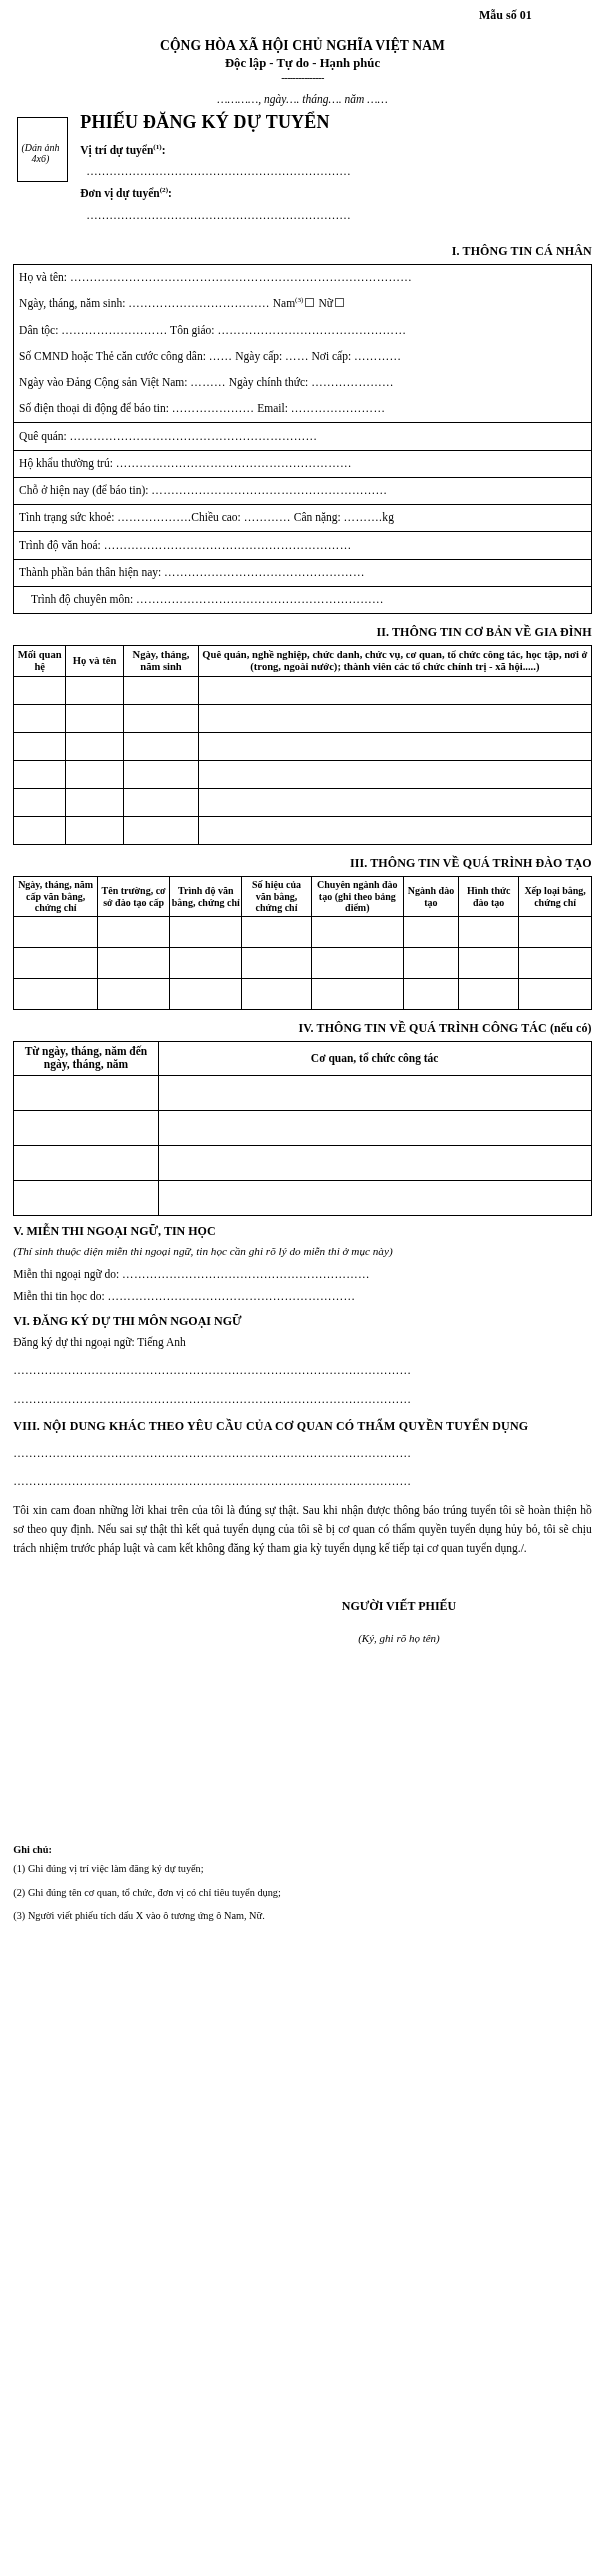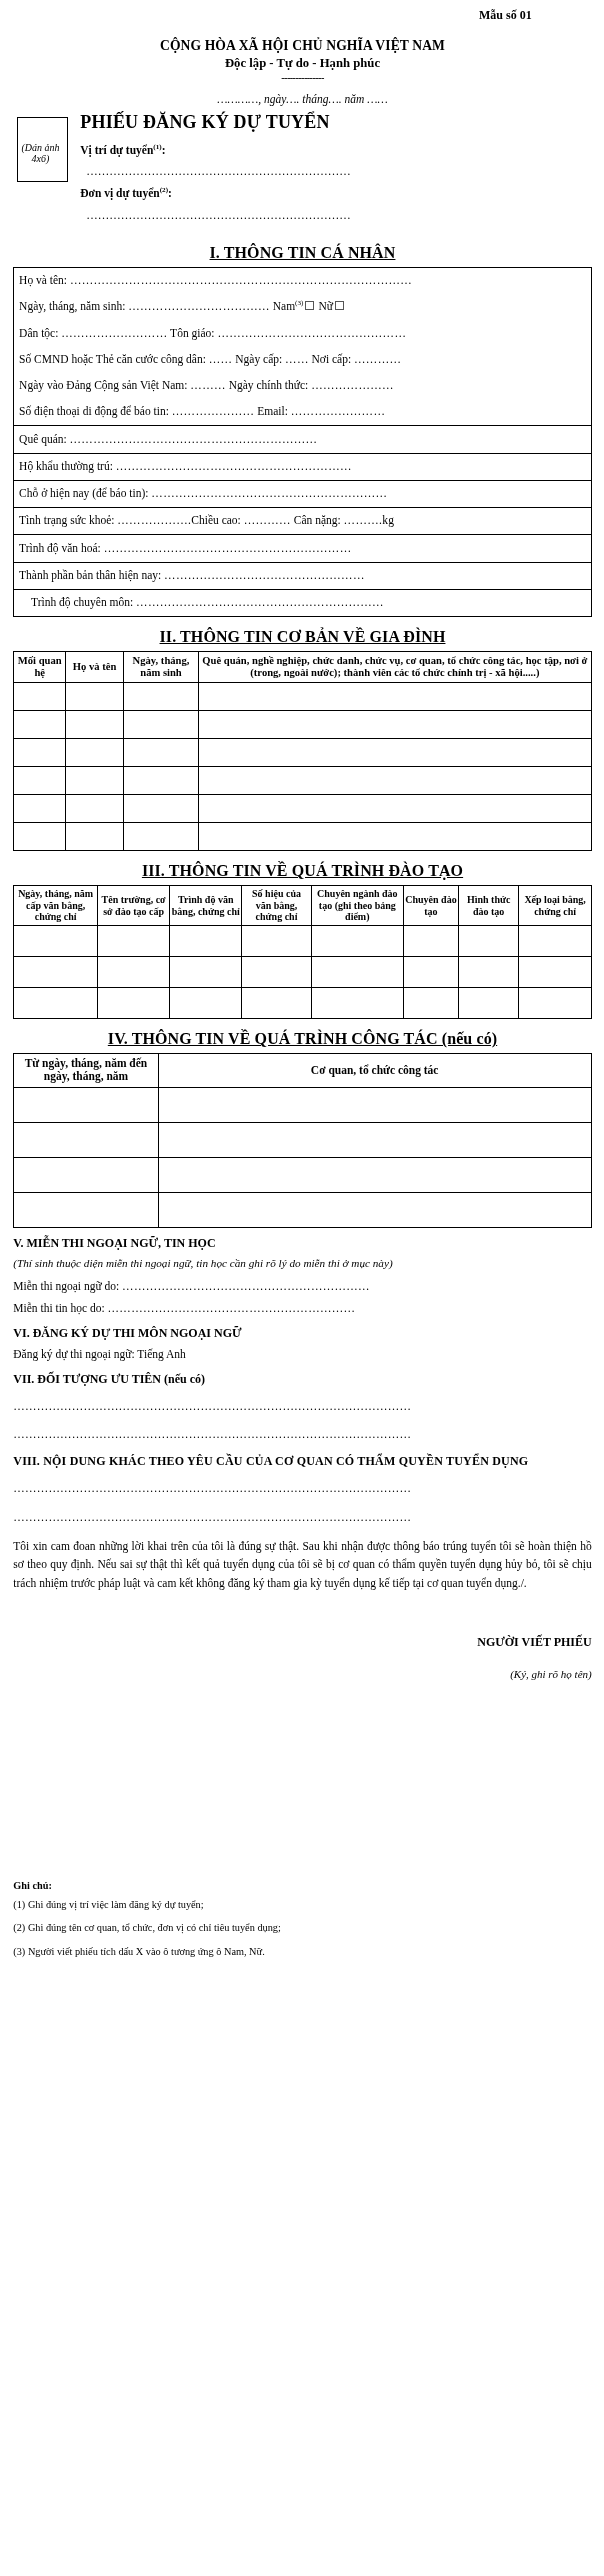--- a/index.html
+++ b/index.html
@@ -101,26 +101,25 @@
   .dot-row {
     font-size: 11.5px;
     line-height: 1.4;
     margin-bottom: 6px;
     padding-left: 6px;
   }
   sup { font-size: 0.62em; }
 
   
   .section-head {
-    text-align: center;
-    font-weight: bold;
-    font-size: 16px;
+    text-align: right;
+    font-weight: bold;
+    font-size: 12px;
     margin: 11px 0 4.8px 0;
     letter-spacing: 0.1px;
-    text-decoration: underline;
   }
   .section-head-left {
     text-align: left;
     font-weight: bold;
     font-size: 12px;
     margin: 8.5px 0 3.6px 0;
   }
   .section-head-left.wide { letter-spacing: 0.2px; }
 
   
@@ -195,21 +194,21 @@
     line-height: 1.5;
     margin: 11px 0;
     letter-spacing: 0.2px;
     overflow: hidden;
     white-space: nowrap;
   }
 
   
   .sign-area {
     margin-top: 42px;
-    text-align: right;
+    text-align: center;
     padding-left: 193px;
   }
   .sign-title { font-weight: bold; font-size: 12px; }
   .sign-sub { font-style: italic; font-size: 11px; margin-top: 18px; }
 
   
   .foot-wrap { margin-top: 200px; }
   .foot-title { font-weight: bold; font-size: 10.3px; margin-bottom: 7.3px; }
   .foot-item { font-size: 10.3px; line-height: 1.45; margin-bottom: 8.5px; }
 </style>
@@ -385,21 +384,21 @@
         <col style="width:10.5%">
         <col style="width:12.5%">
     </colgroup>
     <thead>
       <tr>
         <th>Ngày, tháng, năm cấp văn bằng, chứng chỉ</th>
         <th>Tên trường, cơ sở đào tạo cấp</th>
         <th>Trình độ văn bằng, chứng chỉ</th>
         <th>Số hiệu của văn bằng, chứng chỉ</th>
         <th>Chuyên ngành đào tạo (ghi theo bảng điểm)</th>
-        <th>Chuyên đào tạo</th>
+        <th>Ngành đào tạo</th>
         <th>Hình thức đào tạo</th>
         <th>Xếp loại bằng, chứng chỉ</th>
       </tr>
     </thead>
     <tbody>
       <tr>
           <td></td>
           <td></td>
           <td></td>
           <td></td>
@@ -471,21 +470,20 @@
   </div>
   <div class="plain-line">
     <span>Miễn thi tin học do: </span><span class="dots">………………………………………………………</span>
   </div>
 
   <div class="section-head-left">VI. ĐĂNG KÝ DỰ THI MÔN NGOẠI NGỮ</div>
   <div class="plain-line">
     <span>Đăng ký dự thi ngoại ngữ: </span><span>Tiếng Anh</span>
   </div>
 
-  <div class="section-head-left">VII. ĐỐI TƯỢNG ƯU TIÊN (nếu có)</div>
   <div class="dotted-full">…………………………………………………………………………………………</div>
   <div class="dotted-full">…………………………………………………………………………………………</div>
 
   <div class="section-head-left wide">VIII. NỘI DUNG KHÁC THEO YÊU CẦU CỦA CƠ QUAN CÓ THẨM QUYỀN TUYỂN DỤNG</div>
   <div class="dotted-full">…………………………………………………………………………………………</div>
   <div class="dotted-full">…………………………………………………………………………………………</div>
 
   <div class="para">Tôi xin cam đoan những lời khai trên của tôi là đúng sự thật. Sau khi nhận được thông báo trúng tuyển tôi sẽ hoàn thiện hồ sơ theo quy định. Nếu sai sự thật thì kết quả tuyển dụng của tôi sẽ bị cơ quan có thẩm quyền tuyển dụng hủy bỏ, tôi sẽ chịu trách nhiệm trước pháp luật và cam kết không đăng ký tham gia kỳ tuyển dụng kế tiếp tại cơ quan tuyển dụng./.</div>
 
   <div class="sign-area">

